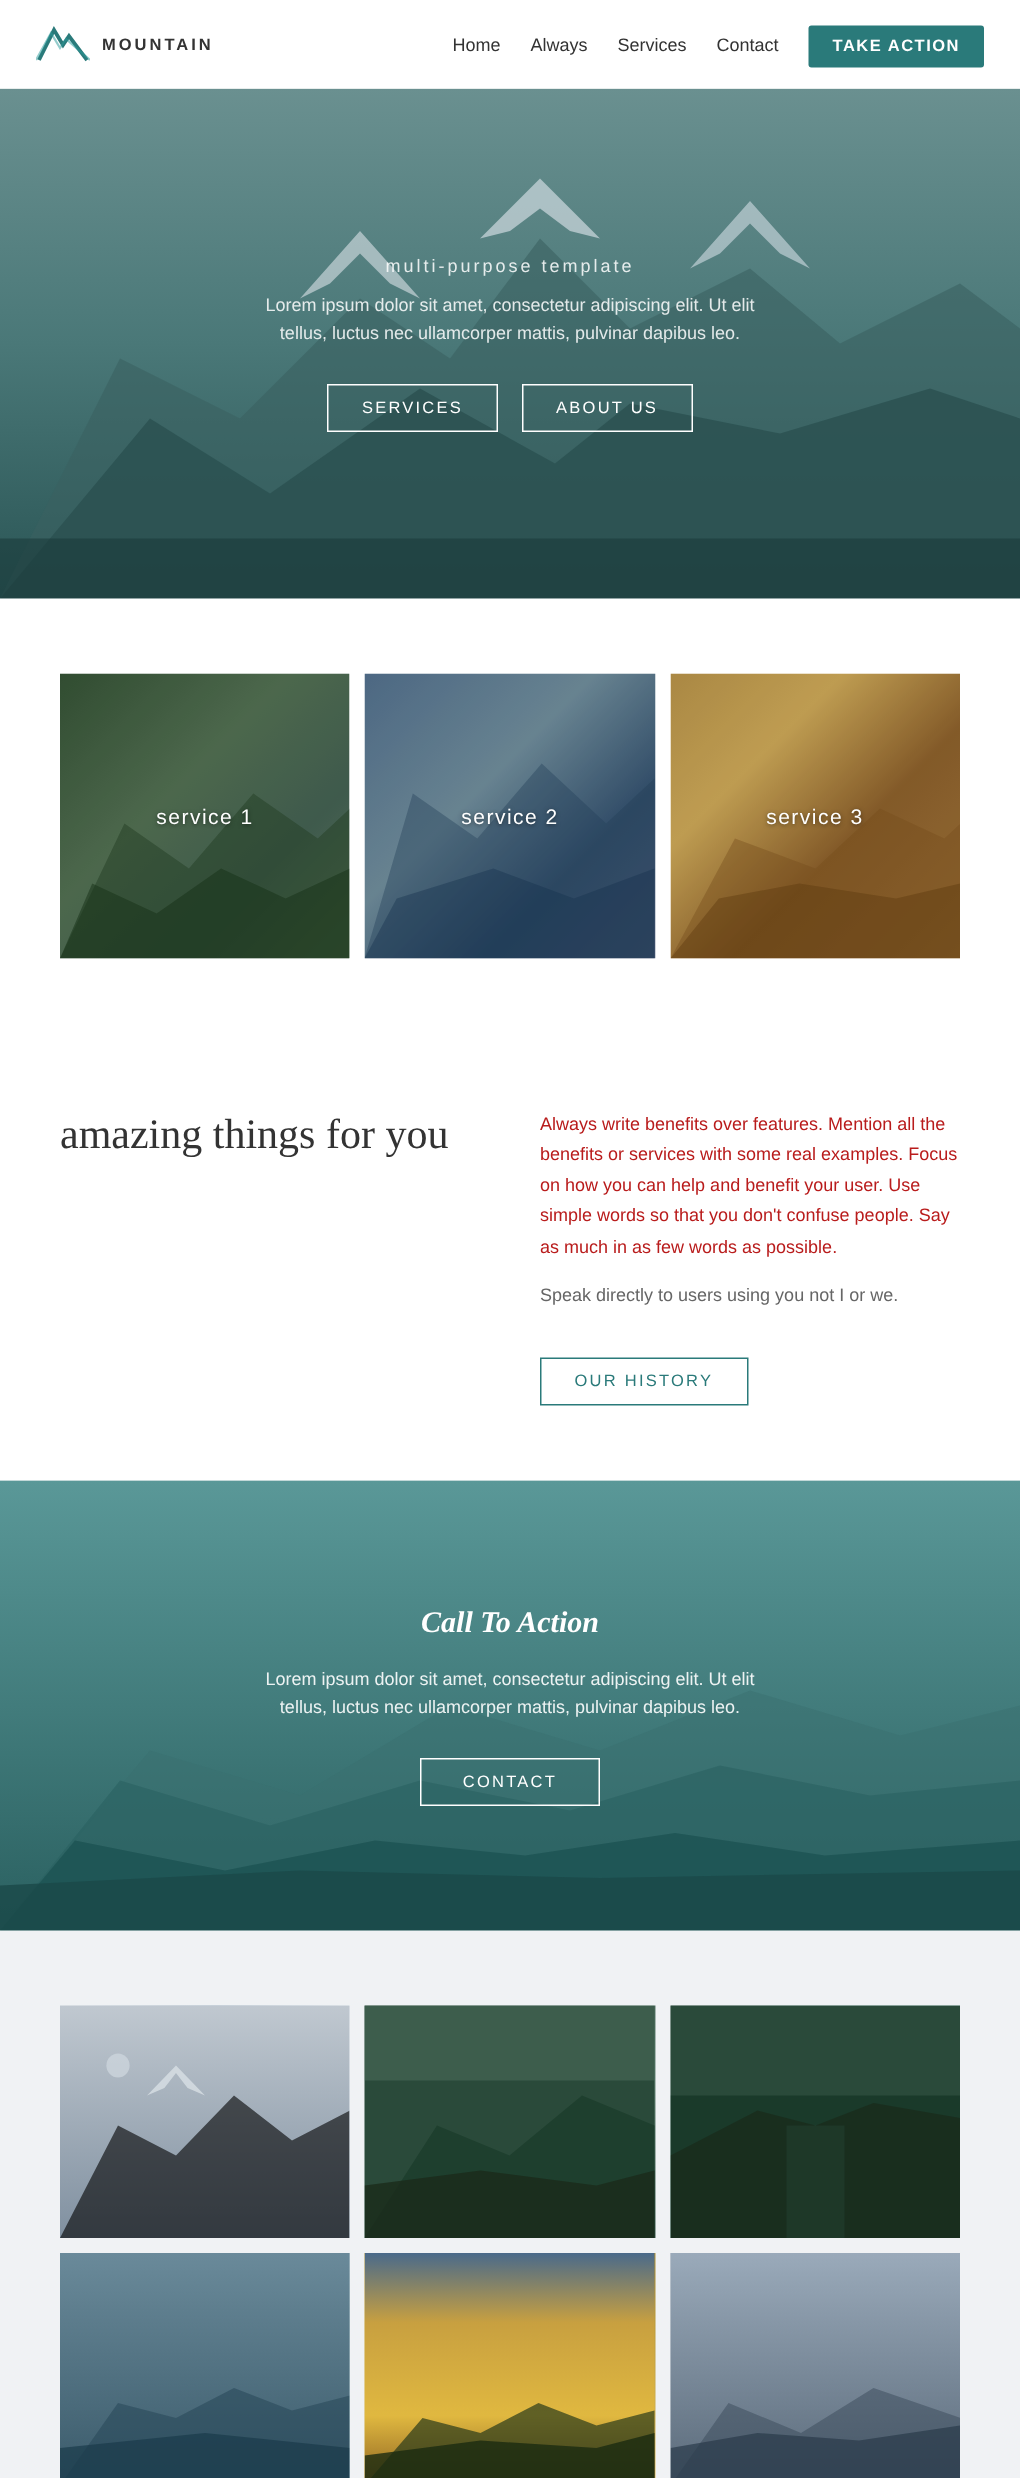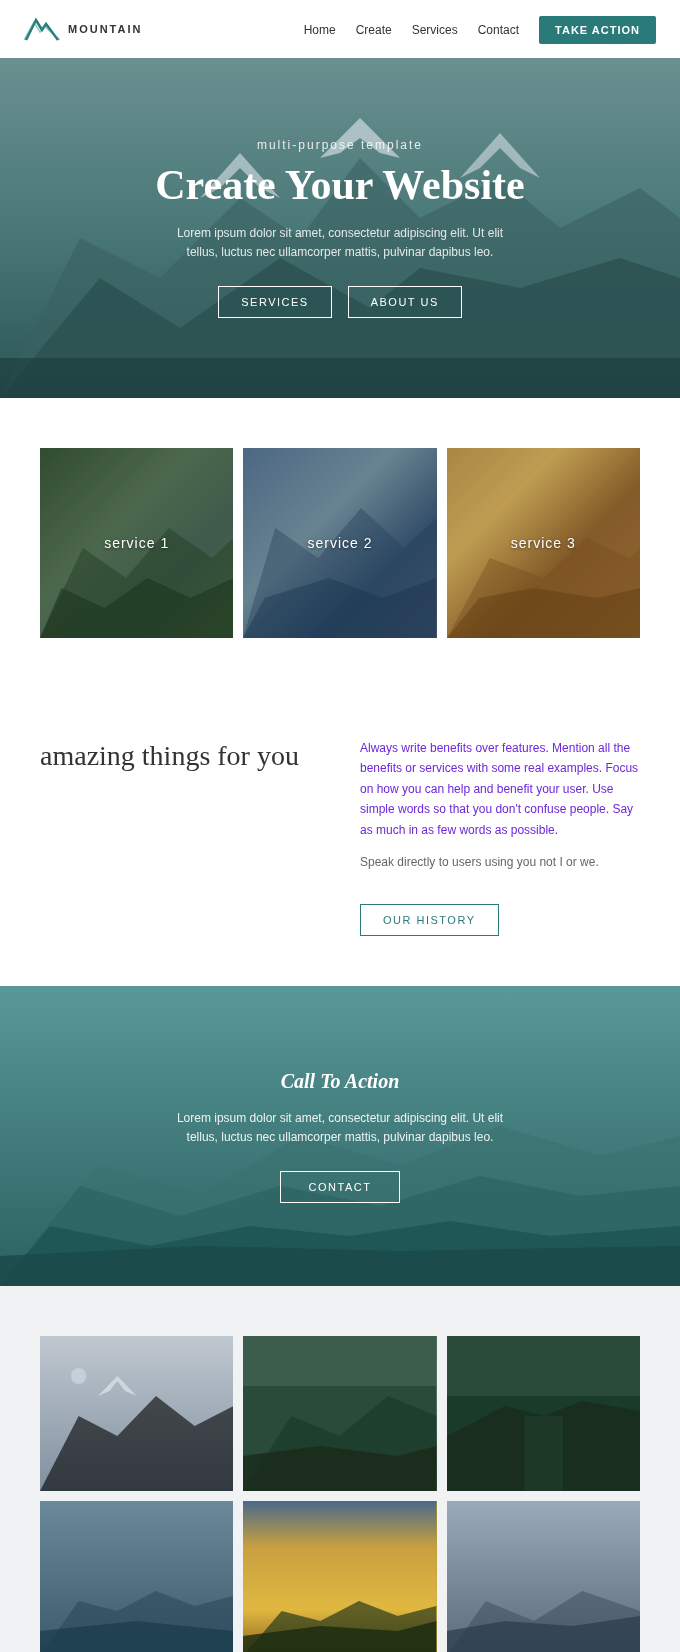--- a/index.html
+++ b/index.html
@@ -177,21 +177,21 @@
     .amazing-title {
       font-family: Georgia, serif;
       font-size: 28px;
       color: #333;
       font-weight: normal;
       line-height: 1.3;
     }
     .amazing-text {
       font-family: Arial, sans-serif;
       font-size: 12px;
-      color: #6d28d9;
+      color: #b91c1c;
       line-height: 1.7;
       margin-bottom: 12px;
     }
     .amazing-text-2 {
       font-family: Arial, sans-serif;
       font-size: 12px;
       color: #666;
       line-height: 1.7;
       margin-bottom: 32px;
     }
@@ -313,21 +313,21 @@
     <span class="logo-icon">
       <svg viewBox="0 0 36 30" fill="none" xmlns="http://www.w3.org/2000/svg">
         <polyline points="2,28 12,8 18,18 22,12 34,28" stroke="#2a7a7a" stroke-width="2.5" fill="none"></polyline>
         <polyline points="0,28 10,10 16,20 20,14 36,28" stroke="#2a9a9a" stroke-width="1.5" fill="none" opacity="0.5"></polyline>
       </svg>
     </span>
     <span class="logo-text">MOUNTAIN</span>
   </div>
   <ul class="nav-links">
     <li><a href="#">Home</a></li>
-    <li><a href="#">Create</a></li>
+    <li><a href="#">Always</a></li>
     <li><a href="#">Services</a></li>
     <li><a href="#">Contact</a></li>
     <li><a href="#" class="nav-cta">TAKE ACTION</a></li>
   </ul>
 </nav>
 
 <section class="hero">
   <div class="hero-bg"></div>
 
   <svg class="mountain-svg" viewBox="0 0 680 340" preserveAspectRatio="none">
@@ -350,21 +350,20 @@
     <polygon points="320,100 360,60 400,100 380,95 360,80 340,95" fill="#c0d0d5" opacity="0.8"></polygon>
     <polygon points="460,120 500,75 540,120 520,110 500,90 480,110" fill="#c0d0d5" opacity="0.7"></polygon>
     <polygon points="200,140 240,95 280,140 260,130 240,110 220,130" fill="#c8d4d8" opacity="0.7"></polygon>
 
     <polygon points="0,340 100,220 180,270 280,200 370,250 420,210 520,230 620,200 680,220 680,340" fill="#2a5050" opacity="0.8"></polygon>
 
     <rect y="300" width="680" height="40" fill="#1a3a3a" opacity="0.6"></rect>
   </svg>
   <div class="hero-content">
     <p class="hero-subtitle">multi-purpose template</p>
-    <h1 class="hero-title">Create Your Website</h1>
     <p class="hero-desc">Lorem ipsum dolor sit amet, consectetur adipiscing elit. Ut elit tellus, luctus nec ullamcorper mattis, pulvinar dapibus leo.</p>
     <div class="hero-buttons">
       <button class="btn-outline-white">SERVICES</button>
       <button class="btn-outline-white">ABOUT US</button>
     </div>
   </div>
 </section>
 
 <section class="services-section">
   <div class="services-grid">

